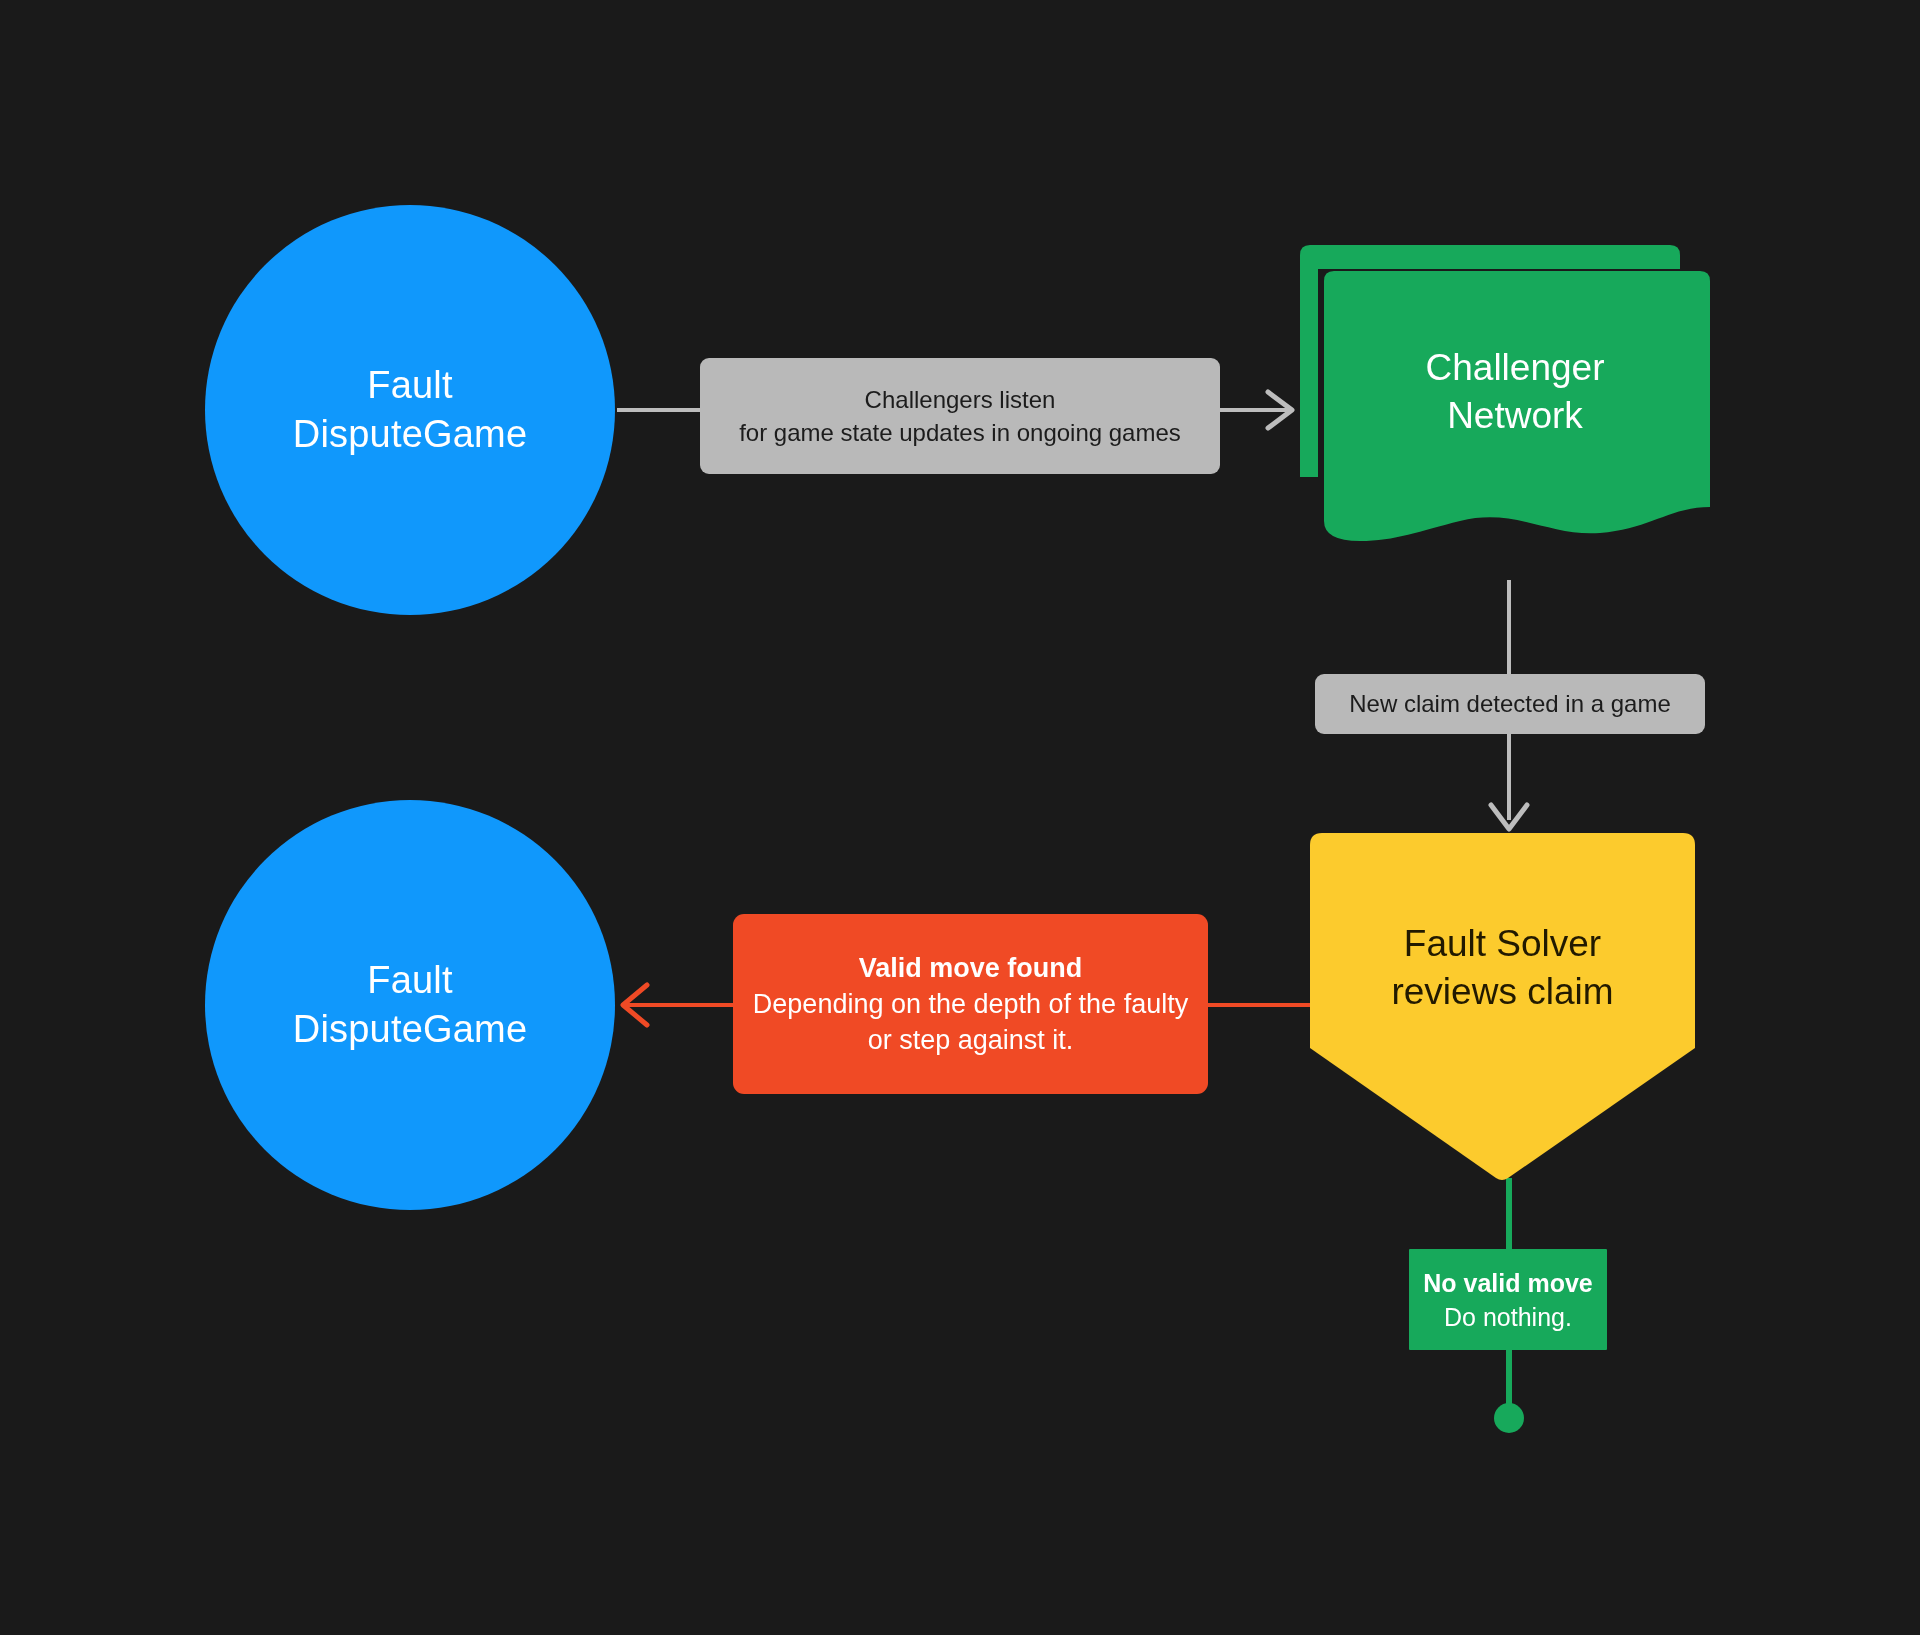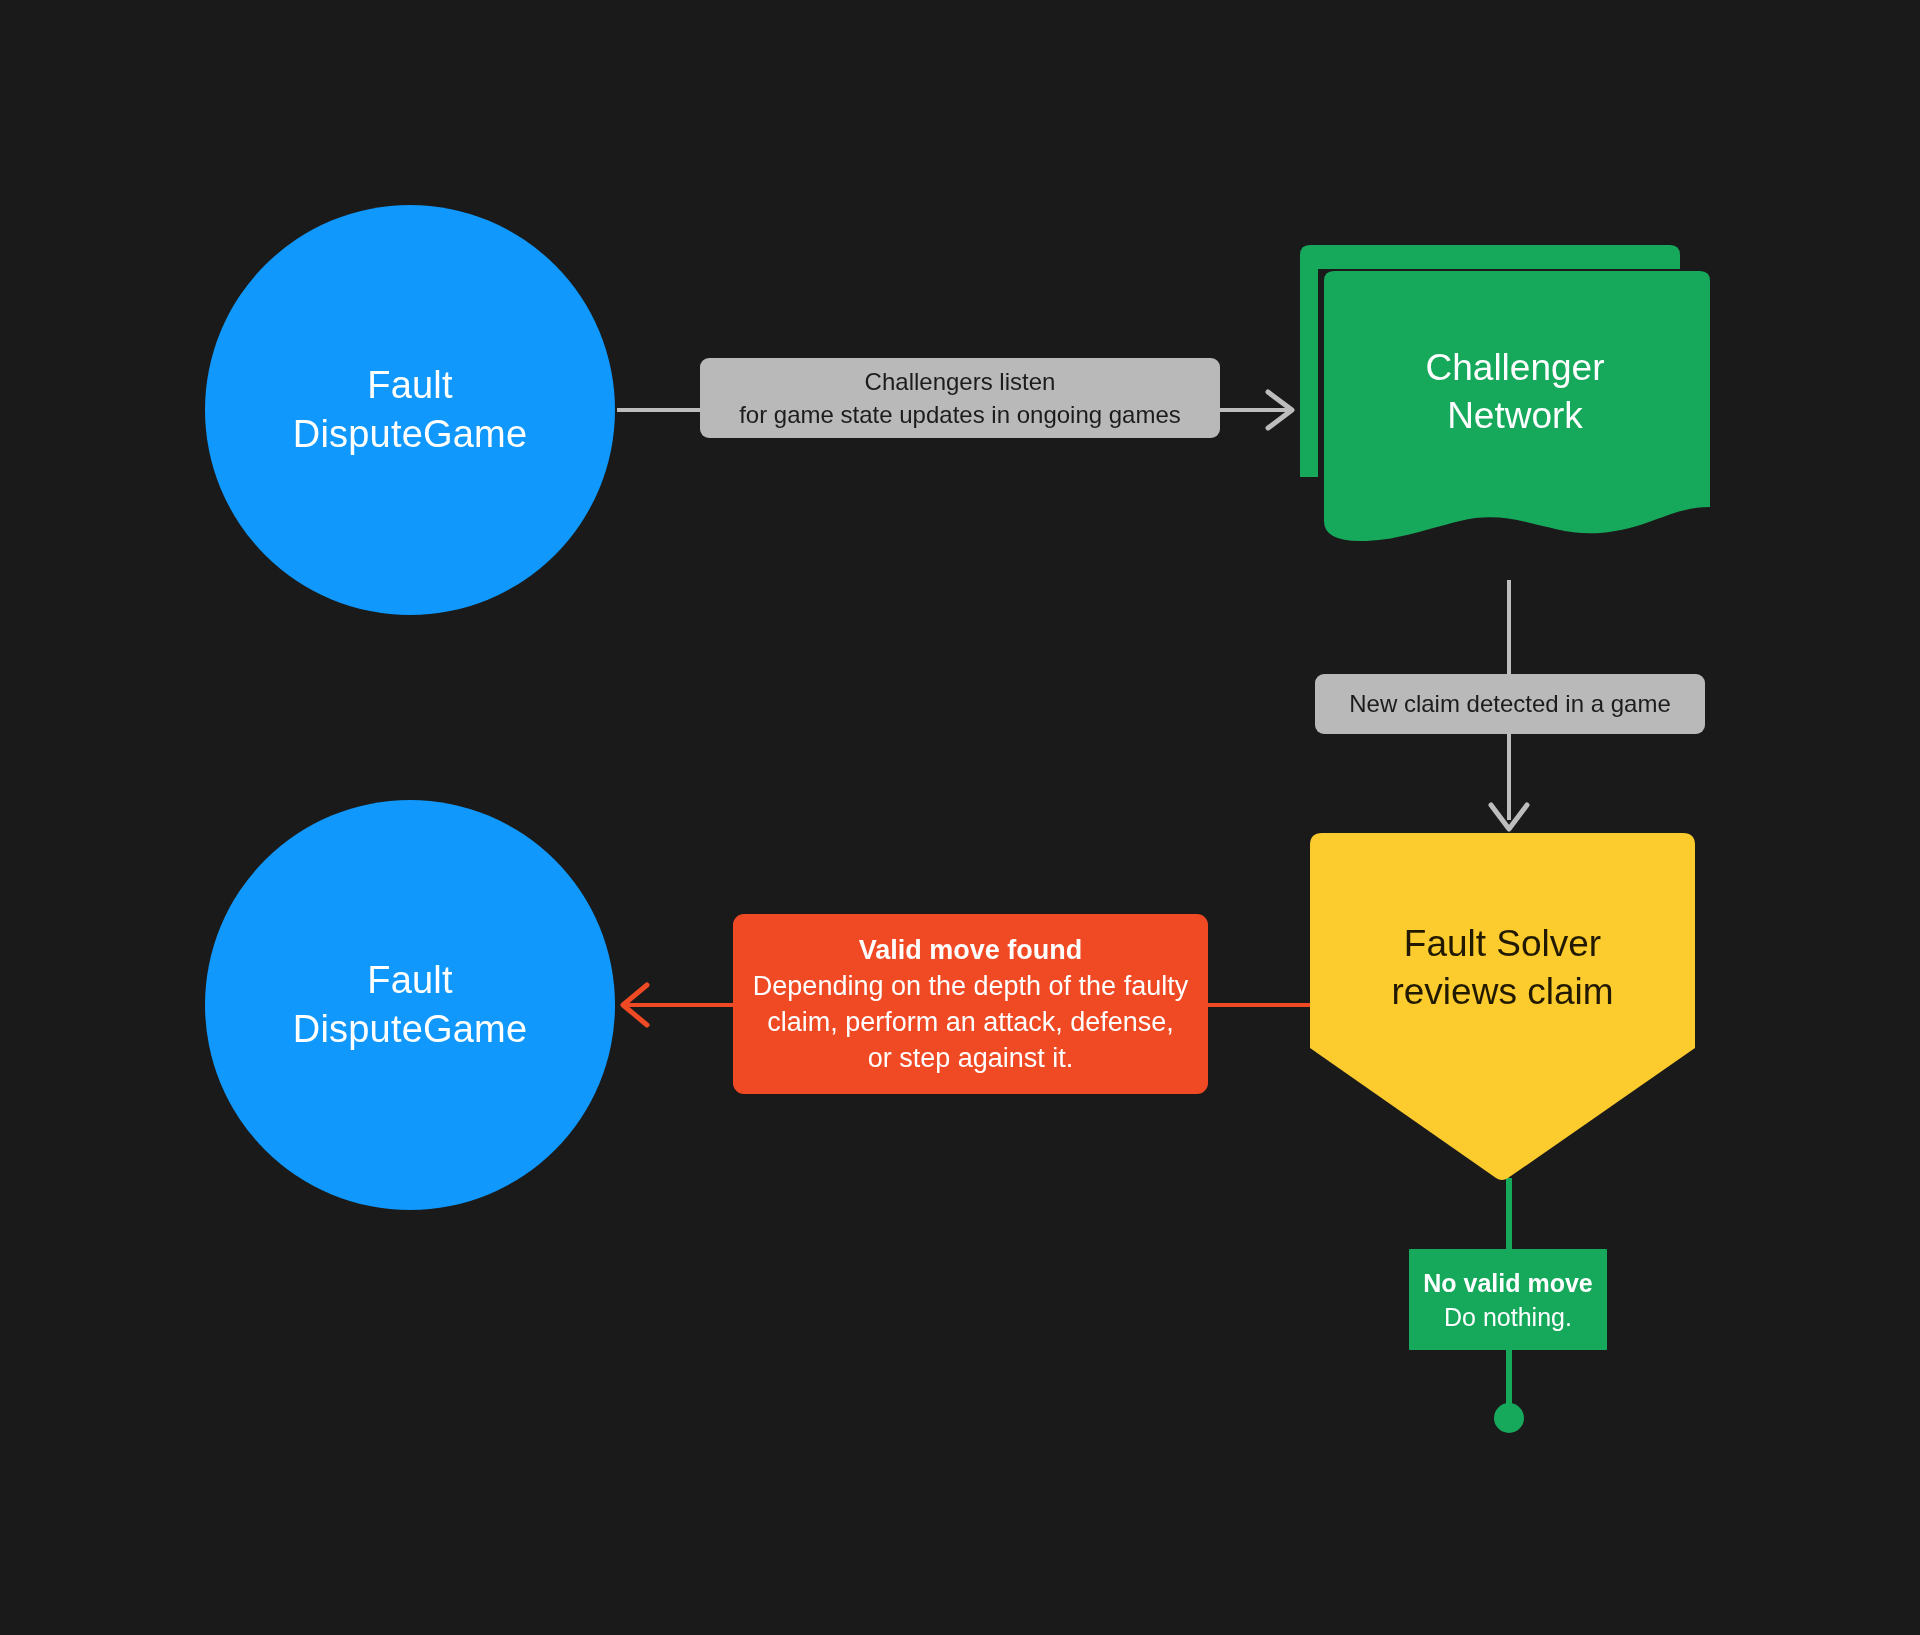--- a/index.html
+++ b/index.html
@@ -126,21 +126,21 @@
   .edge-label.green {
     background: #17a95b;
     color: #ffffff;
     border-radius: 1px;
     font-size: 25px;
     line-height: 1.36;
   }
   .edge-label .hdr { font-weight: bold; }
 
   #lbl-challengers-listen {
-    left: 700px; top: 358px; width: 520px; height: 80px;
+    left: 700px; top: 358px; width: 520px; height: 116px;
     padding: 0 14px;
   }
   #lbl-new-claim {
     left: 1315px; top: 674px; width: 390px; height: 60px;
     padding: 0 12px;
   }
   #lbl-valid-move {
     left: 733px; top: 914px; width: 475px; height: 180px;
     padding: 8px 14px;
   }
@@ -226,21 +226,20 @@
     <span>for game state updates in ongoing games</span>
   </div>
 
   <div id="lbl-new-claim" class="edge-label gray">
     <span>New claim detected in a game</span>
   </div>
 
   <div id="lbl-valid-move" class="edge-label orange">
     <span class="hdr">Valid move found</span>
     <span>Depending on the depth of the faulty</span>
-    <span>claim, perform an attack, defense,</span>
     <span>or step against it.</span>
   </div>
 
   <div id="lbl-no-valid-move" class="edge-label green">
     <span class="hdr">No valid move</span>
     <span>Do nothing.</span>
   </div>
 
 </div>
 

